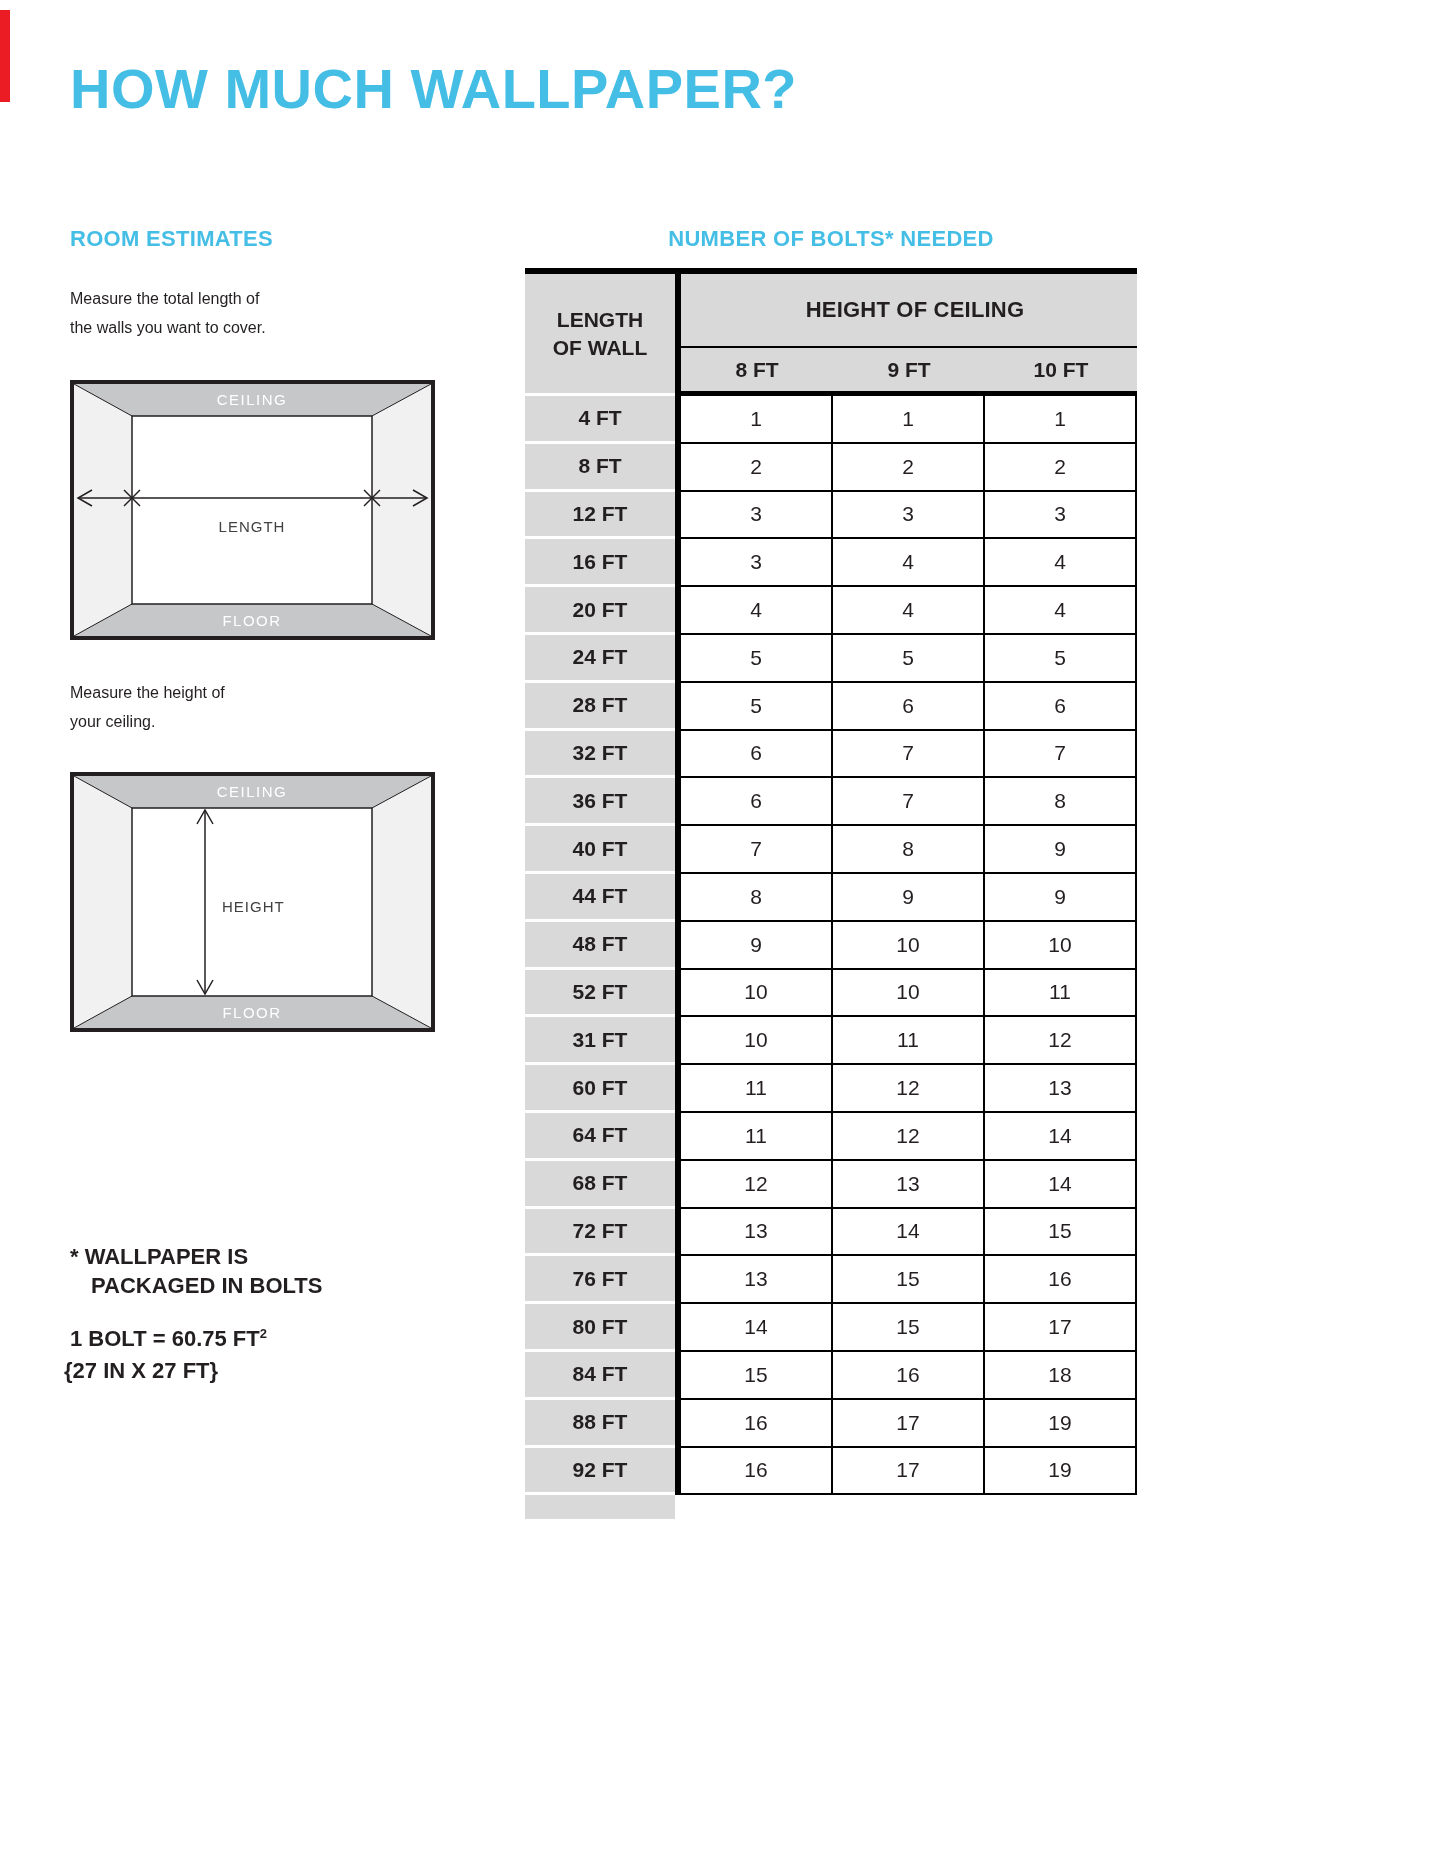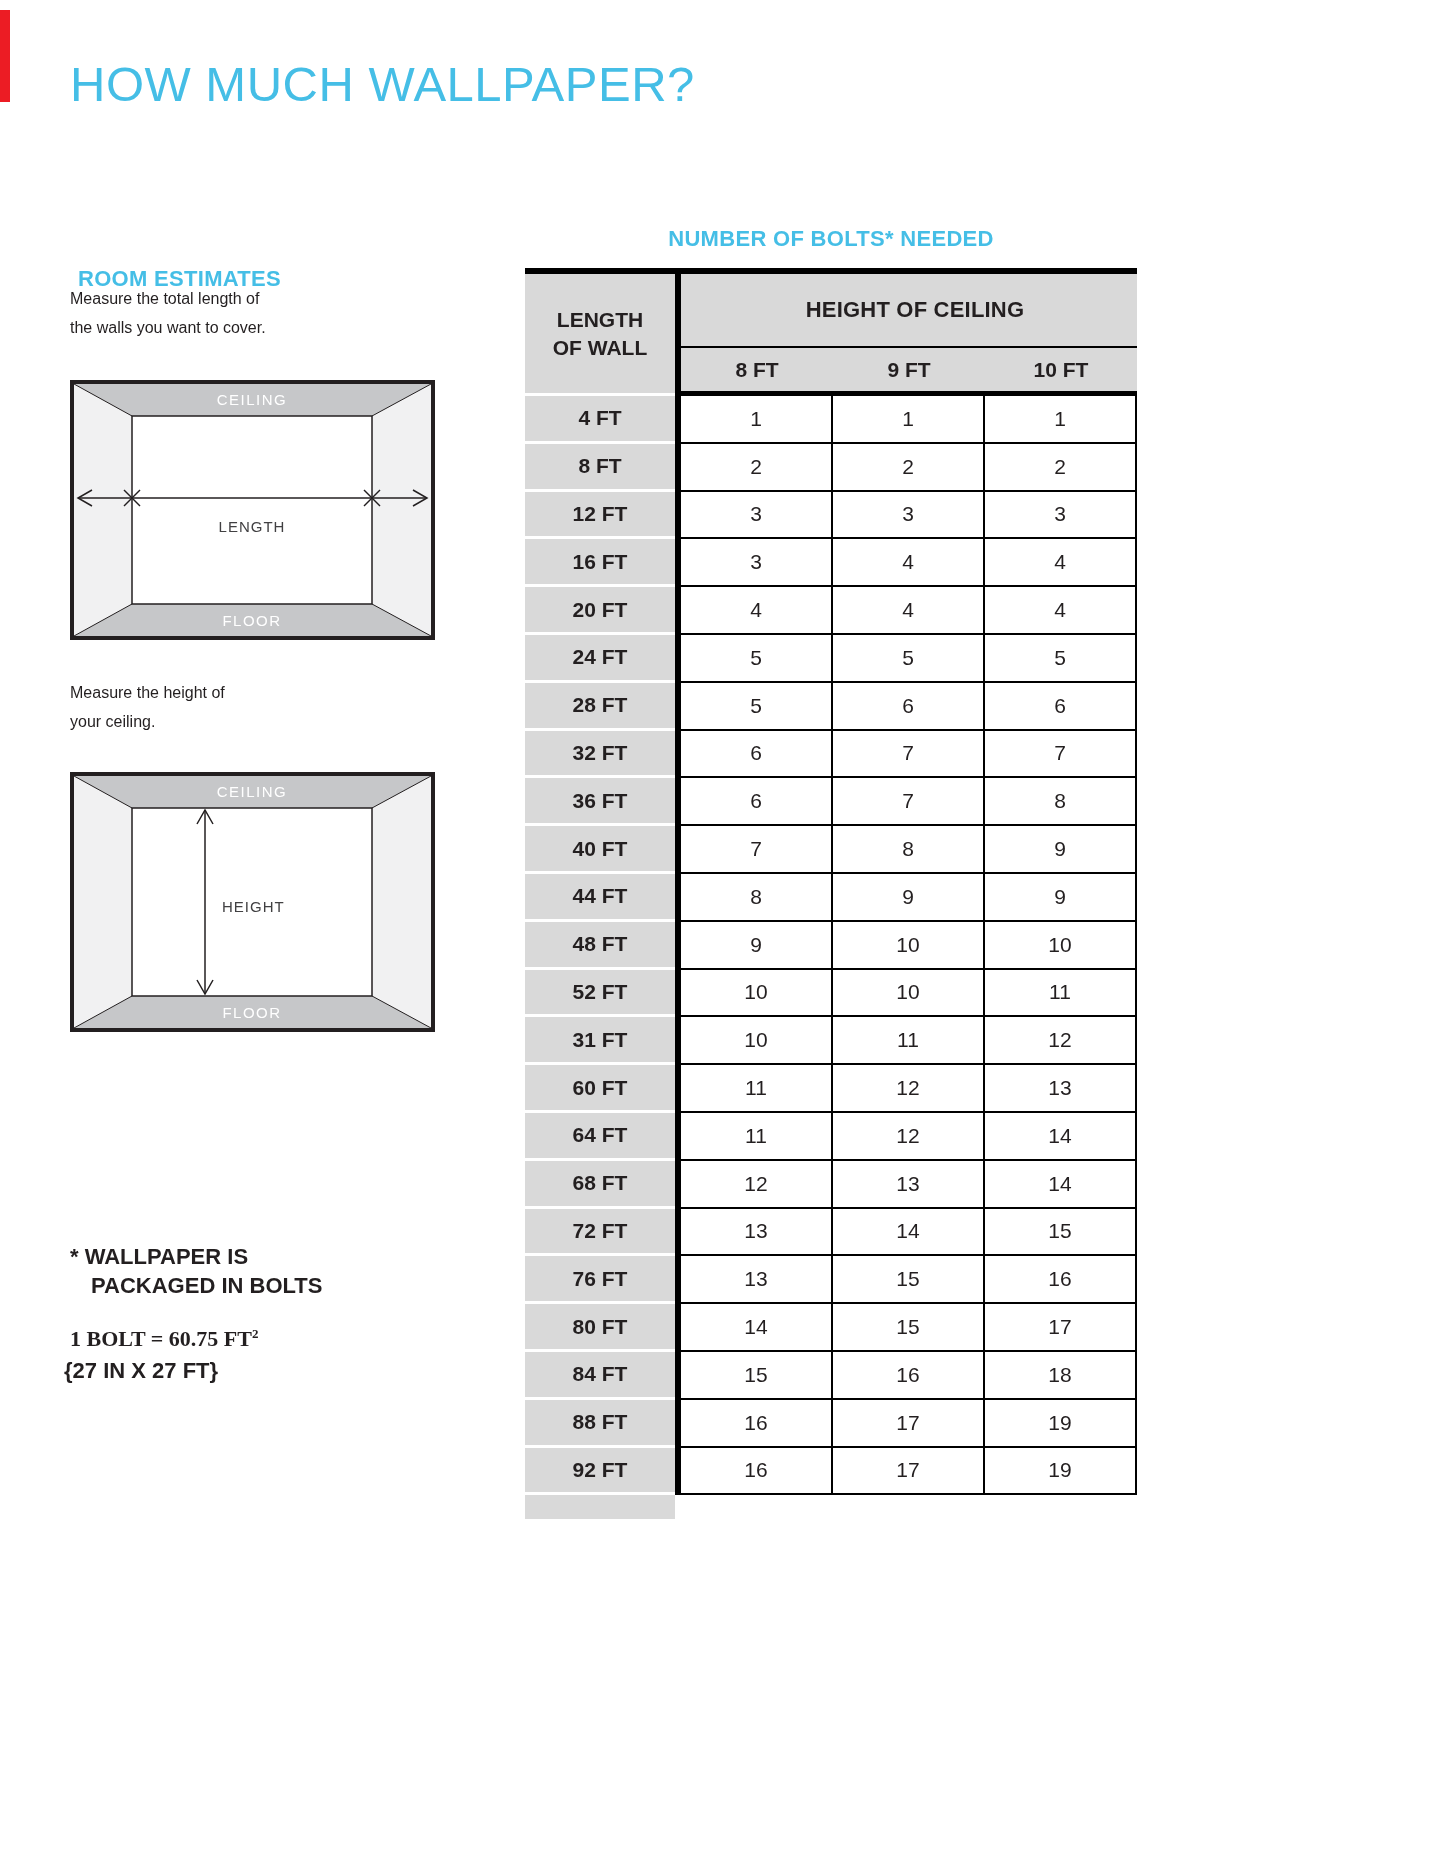--- a/index.html
+++ b/index.html
@@ -11,43 +11,43 @@
     --wall-gray:#F1F1F2;
     --line:#000000;
   }
   html,body{margin:0;padding:0;background:#fff;}
   .page{
     position:relative;width:1445px;height:1870px;background:#fff;
     font-family:"Liberation Sans", sans-serif;color:var(--text);overflow:hidden;
   }
   .red-bar{position:absolute;left:0;top:10px;width:10px;height:92px;background:var(--red);}
   .page-title{
-    position:absolute;left:70px;top:56px;font-size:49px;font-weight:normal;
+    position:absolute;left:70px;top:56px;font-size:56px;font-weight:bold;
     color:var(--accent);letter-spacing:0.5px;white-space:nowrap;
   }
   .section-title{
     position:absolute;font-size:22px;font-weight:bold;color:var(--accent);letter-spacing:0.3px;
   }
-  .st-left{left:78px;top:226px;margin-top:40px;}
+  .st-left{left:70px;top:226px;}
   .st-table{left:525px;top:226px;width:612px;text-align:center;}
   .para{
     position:absolute;left:70px;font-size:16px;line-height:29px;color:var(--text);
     white-space:pre-line;
   }
   .para1{top:284px;}
   .para2{top:678px;}
   .para3{top:1072px;}
   .diagram{position:absolute;left:70px;width:365px;height:260px;}
   .diag1{top:380px;}
   .diag2{top:772px;}
   .footnote{
     position:absolute;left:70px;top:1242px;font-size:22px;font-weight:bold;line-height:29px;
   }
   .footnote .fn2{padding-left:21px;}
-  .boltinfo1{position:absolute;left:70px;top:1326px;font-size:22px;font-weight:bold;font-family:Liberation Serif, serif;}
+  .boltinfo1{position:absolute;left:70px;top:1326px;font-size:22px;font-weight:bold;}
   .boltinfo1 sup{font-size:13px;}
   .boltinfo2{position:absolute;left:64px;top:1358px;font-size:22px;font-weight:bold;}
 
   
   .bolt-table{
     position:absolute;left:525px;top:268px;width:612px;
     border-top:6px solid var(--line);display:flex;align-items:flex-start;
   }
   .label-col{width:150px;}
   .corner{

